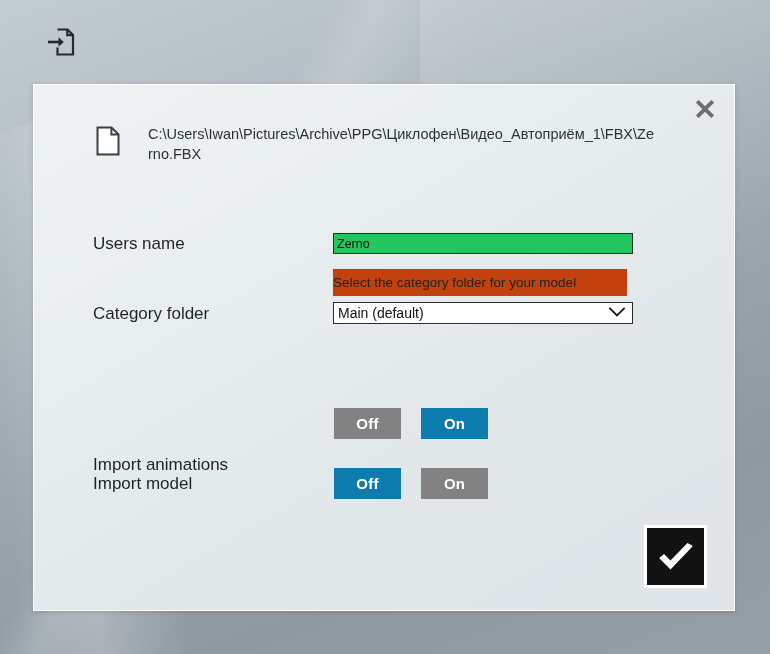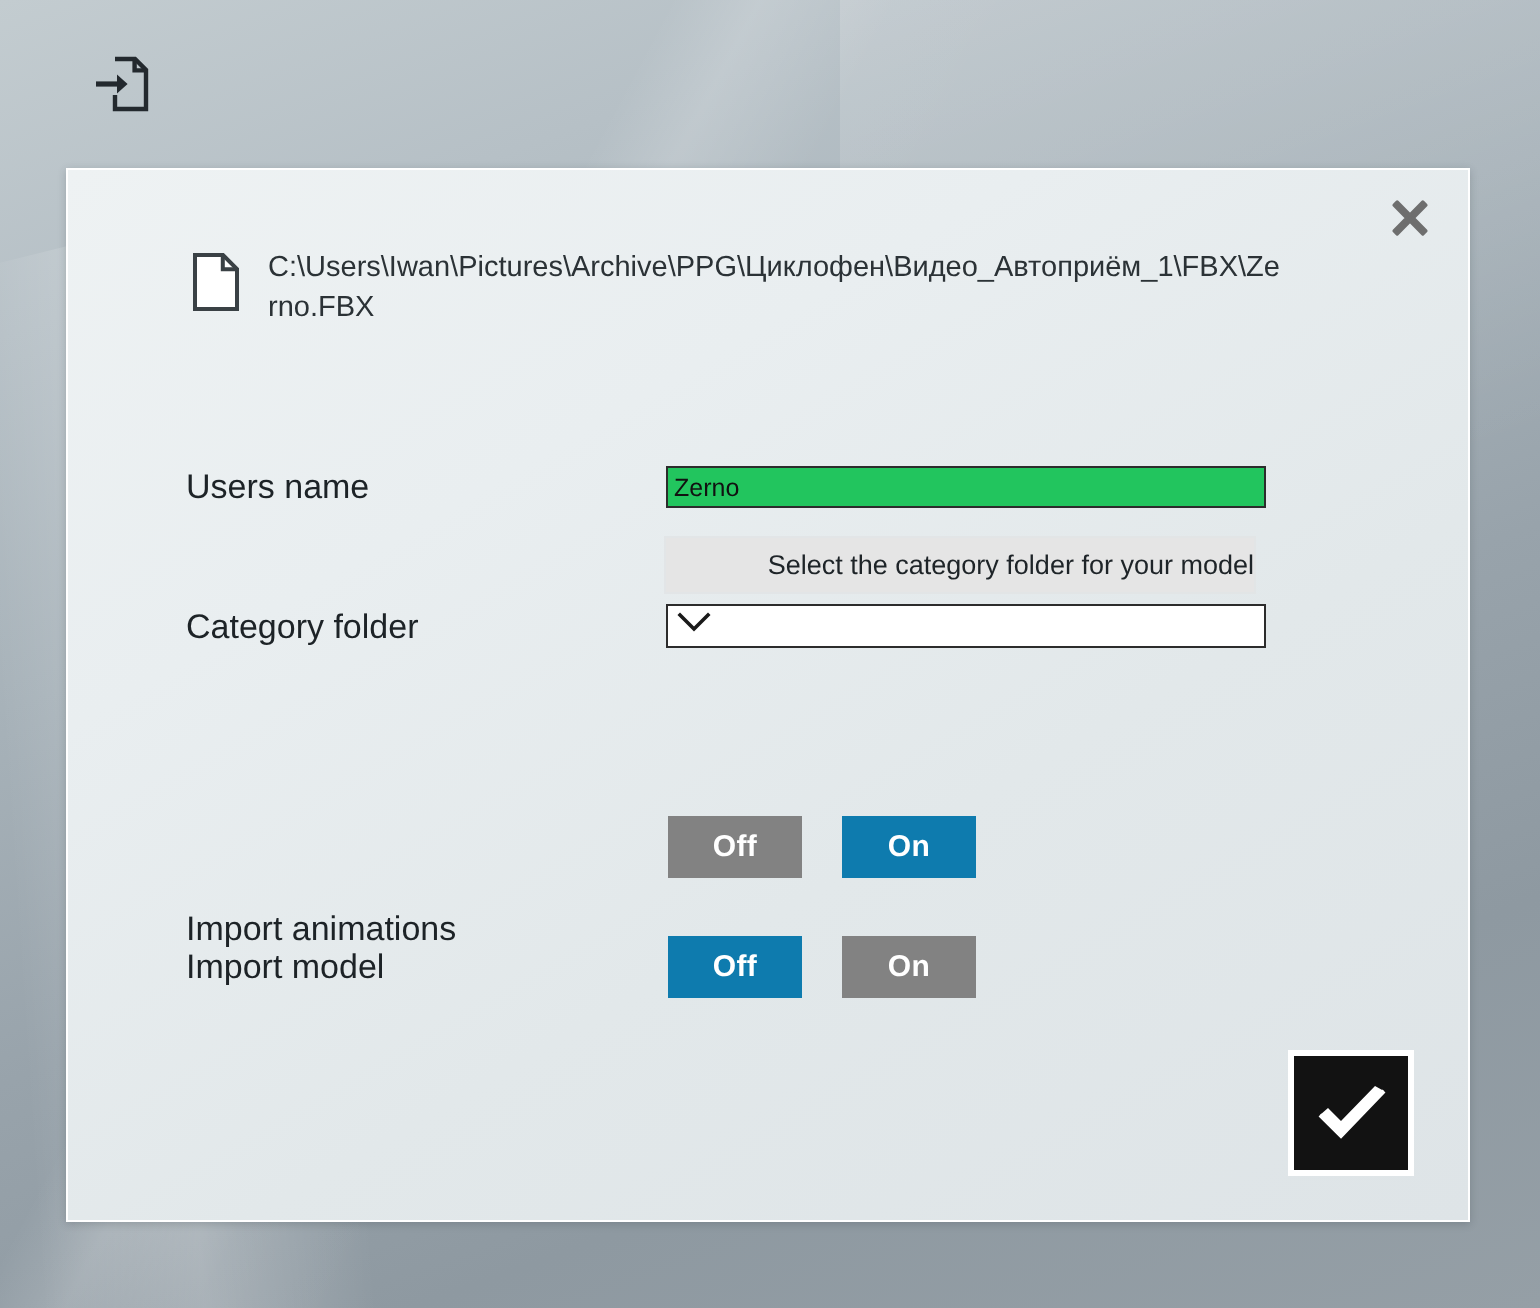--- a/index.html
+++ b/index.html
@@ -104,20 +104,21 @@
 
   
   #file-row {
     position: absolute;
     left: 96px;
     top: 124px;
     display: flex;
     align-items: flex-start;
     gap: 14px;
     width: 560px;
+    justify-content: space-between;
   }
   #file-row .file-icon { flex: 0 0 auto; margin-top: 2px; }
   #file-path {
     font-size: 14.5px;
     color: #2b3236;
     line-height: 20px;
     word-break: break-all;
     max-width: 508px;
   }
 
@@ -151,24 +152,24 @@
   }
 
   
   #category-tooltip {
     position: absolute;
     left: 333px;
     top: 269px;
     width: 294px;
     height: 27px;
     box-sizing: border-box;
-    background: #e5e5e5;
-    display: flex;
-    align-items: center;
-    justify-content: flex-end;
+    background: #c2410c;
+    display: flex;
+    align-items: center;
+    justify-content: flex-start;
     font-size: 13.5px;
     color: #1e2428;
     box-shadow: 0 0 0 1px rgba(225,228,230,0.9);
   }
 
   
   #category-select {
     position: absolute;
     left: 333px;
     top: 302px;
@@ -278,20 +279,21 @@
 
 <input id="model-name-input" type="text" value="Zerno" style="">
 
 <div id="category-tooltip">
   <span>Select the category folder for your model</span>
 </div>
 
 <div class="form-label" id="label-category">Category folder</div>
 
 <div id="category-select">
+  <span id="category-select-value">Main (default)</span>
   <span class="chevron-down-icon">
     <svg width="18" height="12" viewBox="0 0 18 12" fill="none" xmlns="http://www.w3.org/2000/svg">
       <path d="M2 2.5 L9 9.5 L16 2.5" stroke="#1a1a1a" stroke-width="1.8" fill="none" stroke-linecap="square"></path>
     </svg>
   </span>
 </div>
 
 <div class="form-label" id="label-animations">Import animations</div>
 
 <div class="toggle-group" id="toggle-animations">

